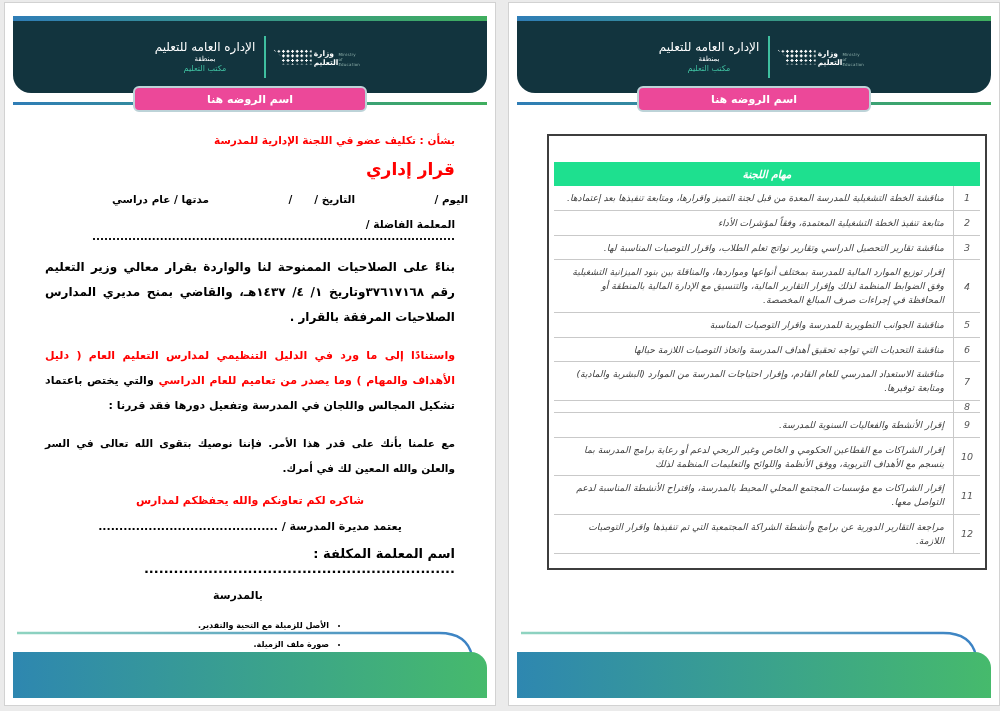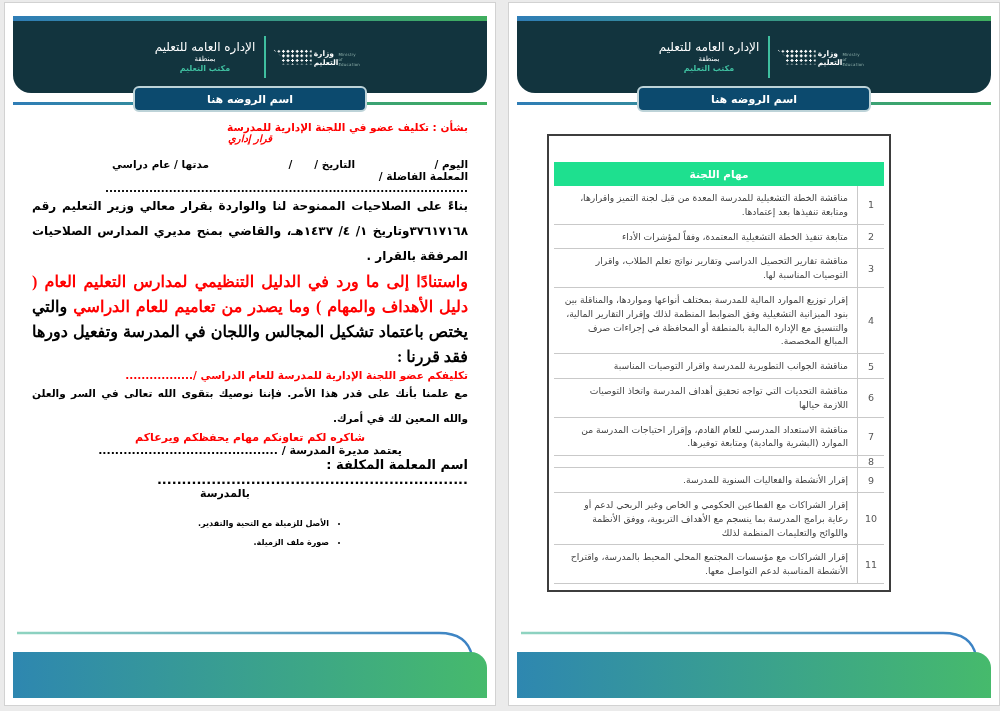--- a/index.html
+++ b/index.html
@@ -16,75 +16,75 @@
   .hdr{position:relative;height:118px;padding:13px 8px 0;box-sizing:border-box;}
   .hdr-strip{height:5px;background:linear-gradient(90deg,#2f7db6,#3fae5e);}
   .hdr-band{
     height:72px;background:#12343e;border-radius:0 0 18px 18px;
     display:flex;align-items:center;justify-content:center;position:relative;z-index:1;
   }
   .hdr-group{display:flex;align-items:center;gap:9px;transform:translateX(8px);}
   .org{color:#fff;text-align:center;line-height:1.25;direction:rtl;}
   .org-l1{font-size:12px;}
   .org-l2{font-size:7px;}
-  .org-office{font-size:8px;font-weight:bold;color:#3fbfa0;}
+  .org-office{font-size:8px;font-weight:normal;color:#3fbfa0;}
   .vline{width:2px;height:42px;background:#3fbfa0;}
   .logo{display:flex;flex-direction:row;align-items:flex-end;width:86px;}
   .dots{position:relative;width:78px;height:18px;}
   .dots .dblk{
     position:absolute;top:0;bottom:2px;
     background-image:radial-gradient(circle,#fff 1.05px,transparent 1.2px);
     background-size:4.6px 4.6px;
   }
   .dots .d1{left:6px;width:28px;clip-path:polygon(0 0,100% 0,48% 100%,0 100%);}
   .dots .d2{right:2px;width:40px;clip-path:polygon(0 0,100% 0,100% 100%,48% 100%);}
   .logo-ar{color:#fff;font-size:7.5px;font-weight:bold;margin-top:1px;}
   .logo-en{color:#8fb0ab;font-size:4px;letter-spacing:.2px;}
   .hdr-line{height:2.5px;margin-top:9px;background:linear-gradient(90deg,#2f7db6,#3fae5e);position:relative;z-index:0;}
   .name-box{
     position:absolute;left:50%;transform:translateX(-50%);top:83px;z-index:2;
-    width:230px;height:22px;background:#0c4a6e;border:2px solid #bdd3d8;border-radius:6px;
+    width:230px;height:22px;background:#ec4899;border:2px solid #bdd3d8;border-radius:6px;
     color:#fff;font-size:11px;font-weight:bold;display:flex;align-items:center;justify-content:center;
     direction:rtl;
   }
   
   .ftr{position:absolute;left:8px;right:8px;bottom:7px;height:68px;}
   .ftr svg{position:absolute;top:0;left:0;width:100%;height:28px;display:block;}
   .fbar{
     position:absolute;top:22px;left:0;right:0;bottom:0;
     background:linear-gradient(90deg,#2e87b0,#46ba6c);
     border-radius:0 16px 0 0;
   }
   
   .letter{
     position:absolute;top:118px;right:27px;left:27px;direction:rtl;text-align:right;
     color:#000;font-weight:bold;
   }
-  .letter p{margin:0;}
+  .letter p{margin:13px;}
   .red{color:#f00;}
   .subject{margin-top:8px;font-size:10.5px;}
-  .l-title{margin-top:12px;font-size:10px;text-align:center;font-style:italic;}
+  .l-title{margin-top:12px;font-size:17px;text-align:right;}
   .dates{margin-top:14px;display:flex;justify-content:space-between;width:356px;font-size:10.5px;}
   .dates span{white-space:pre;}
   .salut{margin-top:13px;font-size:10.5px;}
   .p1{margin-top:10px;font-size:12px;line-height:25px;text-align:justify;}
-  .p2{margin-top:2px;font-size:16px;line-height:25px;text-align:justify;font-family:Liberation Serif, serif;}
+  .p2{margin-top:2px;font-size:11px;line-height:25px;text-align:justify;}
   .assign{margin-top:4px;font-size:10.5px;}
   .p3{margin-top:6px;font-size:10.5px;line-height:25px;text-align:justify;}
   .thanks{margin-top:9px;font-size:11px;text-align:center;}
   .approve{margin-top:11px;font-size:11px;text-align:center;}
   .teacher{margin-top:16px;font-size:13px;}
   .sig{margin-top:24px;font-size:11px;padding-left:168px;text-align:left;}
   .cc{margin:18px 118px 0 0;padding:0 14px 0 0;font-size:8px;line-height:1.45;}
   .cc li{margin:7px;}
   
   .frame{
-    position:absolute;top:131px;left:38px;width:344px;min-height:396px;
+    position:absolute;top:131px;left:38px;width:440px;min-height:396px;
     border:2px solid #3d3d3d;box-sizing:border-box;
-    padding:26px 5px 6px;direction:rtl;
+    padding:26px 5px 14px;direction:rtl;font-style:italic;
   }
   .thead{
     background:#1ee08f;color:#fff;text-align:center;
     font-size:10.5px;font-weight:bold;padding:6px 0;
   }
   .trow{display:flex;border-bottom:1px solid #c9c9c9;align-items:stretch;}
   .tnum{
     flex:0 0 26px;display:flex;align-items:center;justify-content:center;
     font-size:9.5px;color:#555;border-left:1px solid #c9c9c9;
   }
@@ -124,23 +124,22 @@
       <p class="subject red">بشأن : تكليف عضو في اللجنة الإدارية للمدرسة</p>
       <p class="l-title red">قرار إداري</p>
       <div class="dates">
         <span>اليوم /</span>
         <span>التاريخ /      /</span>
         <span>مدتها / عام دراسي</span>
       </div>
       <p class="salut">المعلمة الفاضلة / ...........................................................................................</p>
       <p class="p1">بناءً على الصلاحيات الممنوحة لنا والواردة بقرار معالي وزير التعليم رقم ٣٧٦١٧١٦٨وتاريخ ١/ ٤/ ١٤٣٧هـ، والقاضي بمنح مديري المدارس الصلاحيات المرفقة بالقرار .</p>
       <p class="p2"><span class="red">واستنادًا إلى ما ورد في الدليل التنظيمي لمدارس التعليم العام  ( دليل الأهداف والمهام ) وما يصدر من تعاميم للعام الدراسي</span><span> والتي يختص باعتماد تشكيل المجالس واللجان في المدرسة وتفعيل دورها فقد قررنا :</span></p>
-      <p class="assign red">تكليفكم عضو اللجنة الإدارية للمدرسة للعام الدراسي /.................</p>
       <p class="p3">مع علمنا بأنك على قدر هذا الأمر. فإننا نوصيك بتقوى الله تعالى في السر والعلن والله المعين لك في أمرك.</p>
-      <p class="thanks red">شاكره لكم تعاونكم مهام يحفظكم ويرعاكم</p>
+      <p class="thanks red">شاكره لكم تعاونكم والله يحفظكم لمدارس</p>
       <p class="approve">يعتمد مديرة المدرسة / ...........................................</p>
       <p class="teacher">اسم المعلمة المكلفة : ...............................................................</p>
       <p class="sig">بالمدرسة</p>
       <ul class="cc">
           <li>الأصل للزميلة  مع التحية والتقدير.</li>
           <li>صورة ملف الزميلة.</li>
         </ul>
     </div>
 
     <div class="ftr">
@@ -221,20 +220,24 @@
             <div class="ttxt">إقرار الأنشطة والفعاليات السنوية للمدرسة.</div>
           </div>
           <div class="trow">
             <div class="tnum">10</div>
             <div class="ttxt">إقرار الشراكات مع القطاعين الحكومي و الخاص وغير الربحي لدعم أو رعاية برامج المدرسة بما ينسجم مع الأهداف التربوية، ووفق الأنظمة واللوائح والتعليمات المنظمة لذلك</div>
           </div>
           <div class="trow">
             <div class="tnum">11</div>
             <div class="ttxt">إقرار الشراكات مع مؤسسات المجتمع المحلي المحيط بالمدرسة، واقتراح الأنشطة المناسبة لدعم التواصل معها.</div>
           </div>
+          <div class="trow">
+            <div class="tnum">12</div>
+            <div class="ttxt">مراجعة التقارير الدورية عن برامج وأنشطة الشراكة المجتمعية التي تم تنفيذها واقرار التوصيات اللازمة.</div>
+          </div>
         </div>
     </div>
 
     <div class="ftr">
       <svg viewBox="0 0 476 28" preserveAspectRatio="none">
         <defs>
           <linearGradient id="flg2" x1="0" y1="0" x2="1" y2="0">
             <stop offset="0" stop-color="#8fd4c0"></stop>
               <stop offset="1" stop-color="#3b82c4"></stop>
           </linearGradient>

